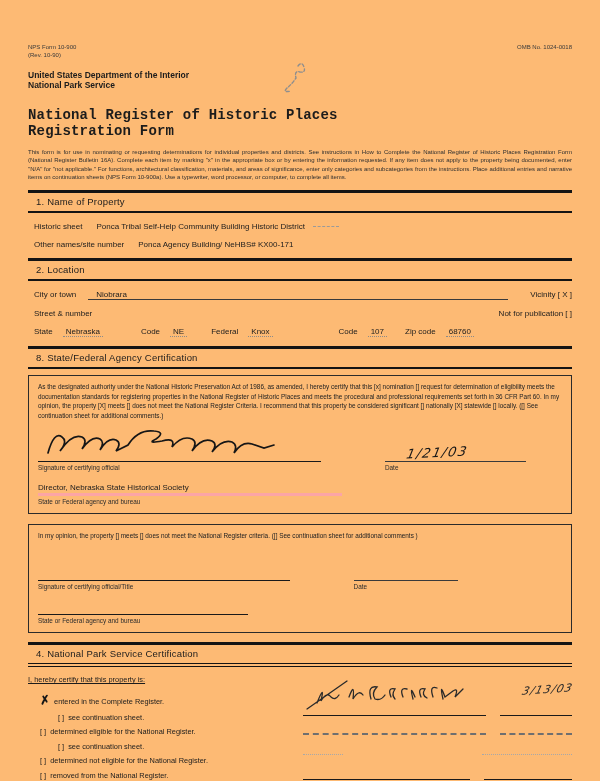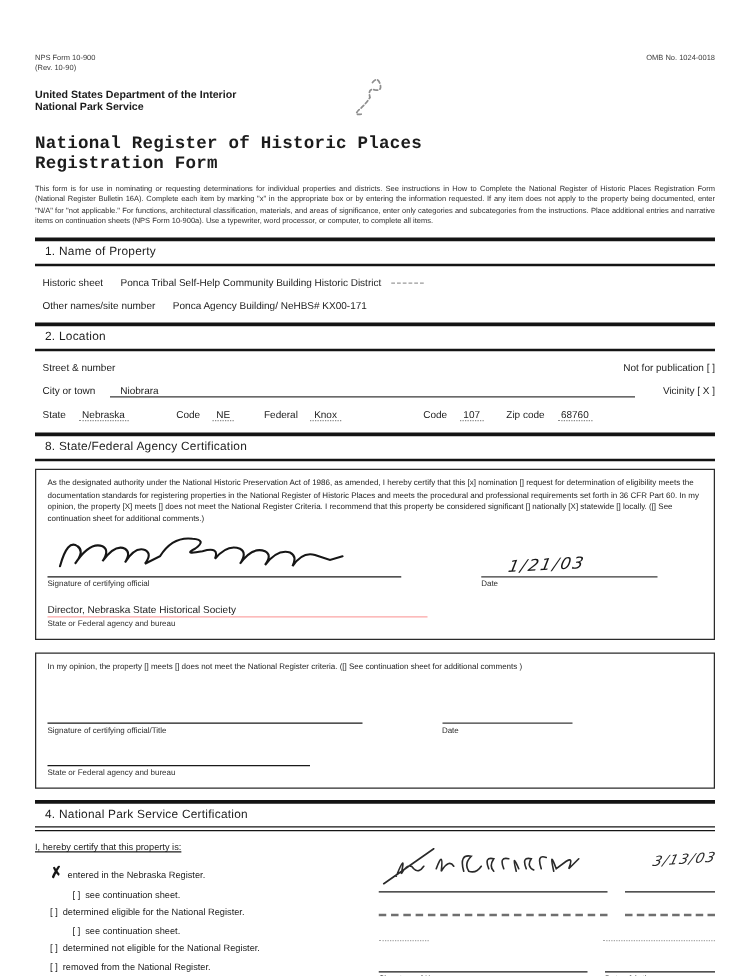--- a/index.html
+++ b/index.html
@@ -1,17 +1,17 @@
 <!DOCTYPE html>
 <html><head>
 <meta charset="utf-8">
 <style>
   html,body{margin:0;padding:0;background:#e8e8e8;}
   .page{
-    width:600px;height:781px;background:#ffffff;position:relative;overflow:hidden;
+    width:600px;height:781px;background:#fdba74;position:relative;overflow:hidden;
     font-family:"Liberation Sans",sans-serif;color:#1c1c1c;
     box-sizing:border-box;padding:44px 28px 0 28px;
   }
   
   .topmeta{display:flex;justify-content:space-between;font-size:6px;color:#3a3a3a;line-height:1.3;}
   .dept{font-size:8.5px;font-weight:700;margin-top:10px;line-height:1.25;}
   .agency{font-size:8.5px;font-weight:700;line-height:1.25;}
   .title{font-size:14px;font-weight:700;line-height:1.15;margin-top:16px;letter-spacing:.2px;font-family:Liberation Mono, monospace;}
   .instructions{font-size:6px;color:#2f2f2f;line-height:1.38;margin-top:9px;text-align:justify;}
   .pencil{position:absolute;left:278px;top:60px;}
@@ -35,21 +35,21 @@
   .certtext{font-size:6.4px;line-height:1.5;color:#222;text-align:left;}
   .sigrow{display:flex;align-items:flex-end;margin-top:22px;}
   .sigblock{width:54%;position:relative;}
   .sigline{border-bottom:1px solid #1a1a1a;height:12px;position:relative;}
   .sigblock svg.sig{position:absolute;left:4px;bottom:0px;}
   .sublabel{font-size:6.4px;color:#2c2c2c;margin-top:2px;}
   .dateblock{margin-left:64px;width:27%;position:relative;}
   .hand{font-family:"DejaVu Sans",sans-serif;font-style:italic;display:inline-block;
         transform:skewX(-14deg) rotate(-3deg);font-size:13px;letter-spacing:1.5px;color:#171717;}
   .titlerow{margin-top:12px;width:58%;}
-  .titleval{font-size:8px;border-bottom:1px solid #fca5a5;padding-bottom:1px;}
+  .titleval{font-size:8px;border-bottom:3px solid #fca5a5;padding-bottom:1px;}
   
   .npsc{display:flex;margin-top:8px;}
   .npsc-left{width:48%;font-size:7.4px;line-height:1.35;}
   .npsc-intro{margin-bottom:7px;text-decoration:underline;}
   .ckrow{display:flex;align-items:baseline;margin-top:4.5px;}
   .ind1{margin-left:12px;}
   .ind2{margin-left:30px;}
   .cz{margin-right:4px;white-space:nowrap;}
   .xmark{font-size:12px;font-weight:700;display:inline-block;transform:rotate(-8deg);color:#161616;}
   .npsc-right{flex:1;padding-left:14px;font-size:6.5px;position:relative;}
@@ -104,32 +104,32 @@
     <span class="val">Ponca Tribal Self-Help Community Building Historic District</span>
     <span class="artifact right"></span>
   </div>
   <div class="frow">
     <span class="lab">Other names/site number</span>
     <span class="val">Ponca Agency Building/ NeHBS# KX00-171</span>
   </div>
 
   <div class="sec-head">2.  Location</div>
   <div class="frow">
-    <span class="lab">Street &amp; number</span>
-    <span class="right">
-      <span>Not for publication</span>
-      <span>[  ]</span>
-    </span>
-  </div>
-  <div class="frow">
     <span class="lab">City or town</span>
     <span class="fill-line grow" style="margin:0 22px 0 12px;padding-left:8px;">Niobrara</span>
     <span class="right">
       <span>Vicinity</span>
       <span>[ X ]</span>
+    </span>
+  </div>
+  <div class="frow">
+    <span class="lab">Street &amp; number</span>
+    <span class="right">
+      <span>Not for publication</span>
+      <span>[  ]</span>
     </span>
   </div>
   <div class="frow" style="gap:10px;">
     <span class="lab">State</span>
     <span class="dotted-u">Nebraska</span>
     <span class="lab" style="margin-left:28px;">Code</span>
     <span class="dotted-u">NE</span>
     <span class="lab" style="margin-left:14px;">Federal</span>
     <span class="dotted-u">Knox</span>
     <span class="lab" style="margin-left:56px;">Code</span>
@@ -183,21 +183,21 @@
   </div>
 
   <div class="sec-head double">4.  National Park Service Certification</div>
 
   <div class="npsc">
     <div class="npsc-left">
       <div class="npsc-intro">I, hereby certify that this property is:</div>
 
       <div class="ckrow ind1">
         <span class="cz xmark">✗</span>
-        <span>entered in the Nebraska Register.</span>
+        <span>entered in the Complete Register.</span>
       </div>
       <div class="ckrow ind2">
         <span class="cz">[ ]</span>
         <span>see continuation sheet.</span>
       </div>
       <div class="ckrow ind1">
         <span class="cz">[ ]</span>
         <span>determined eligible for the National Register.</span>
       </div>
       <div class="ckrow ind2">

